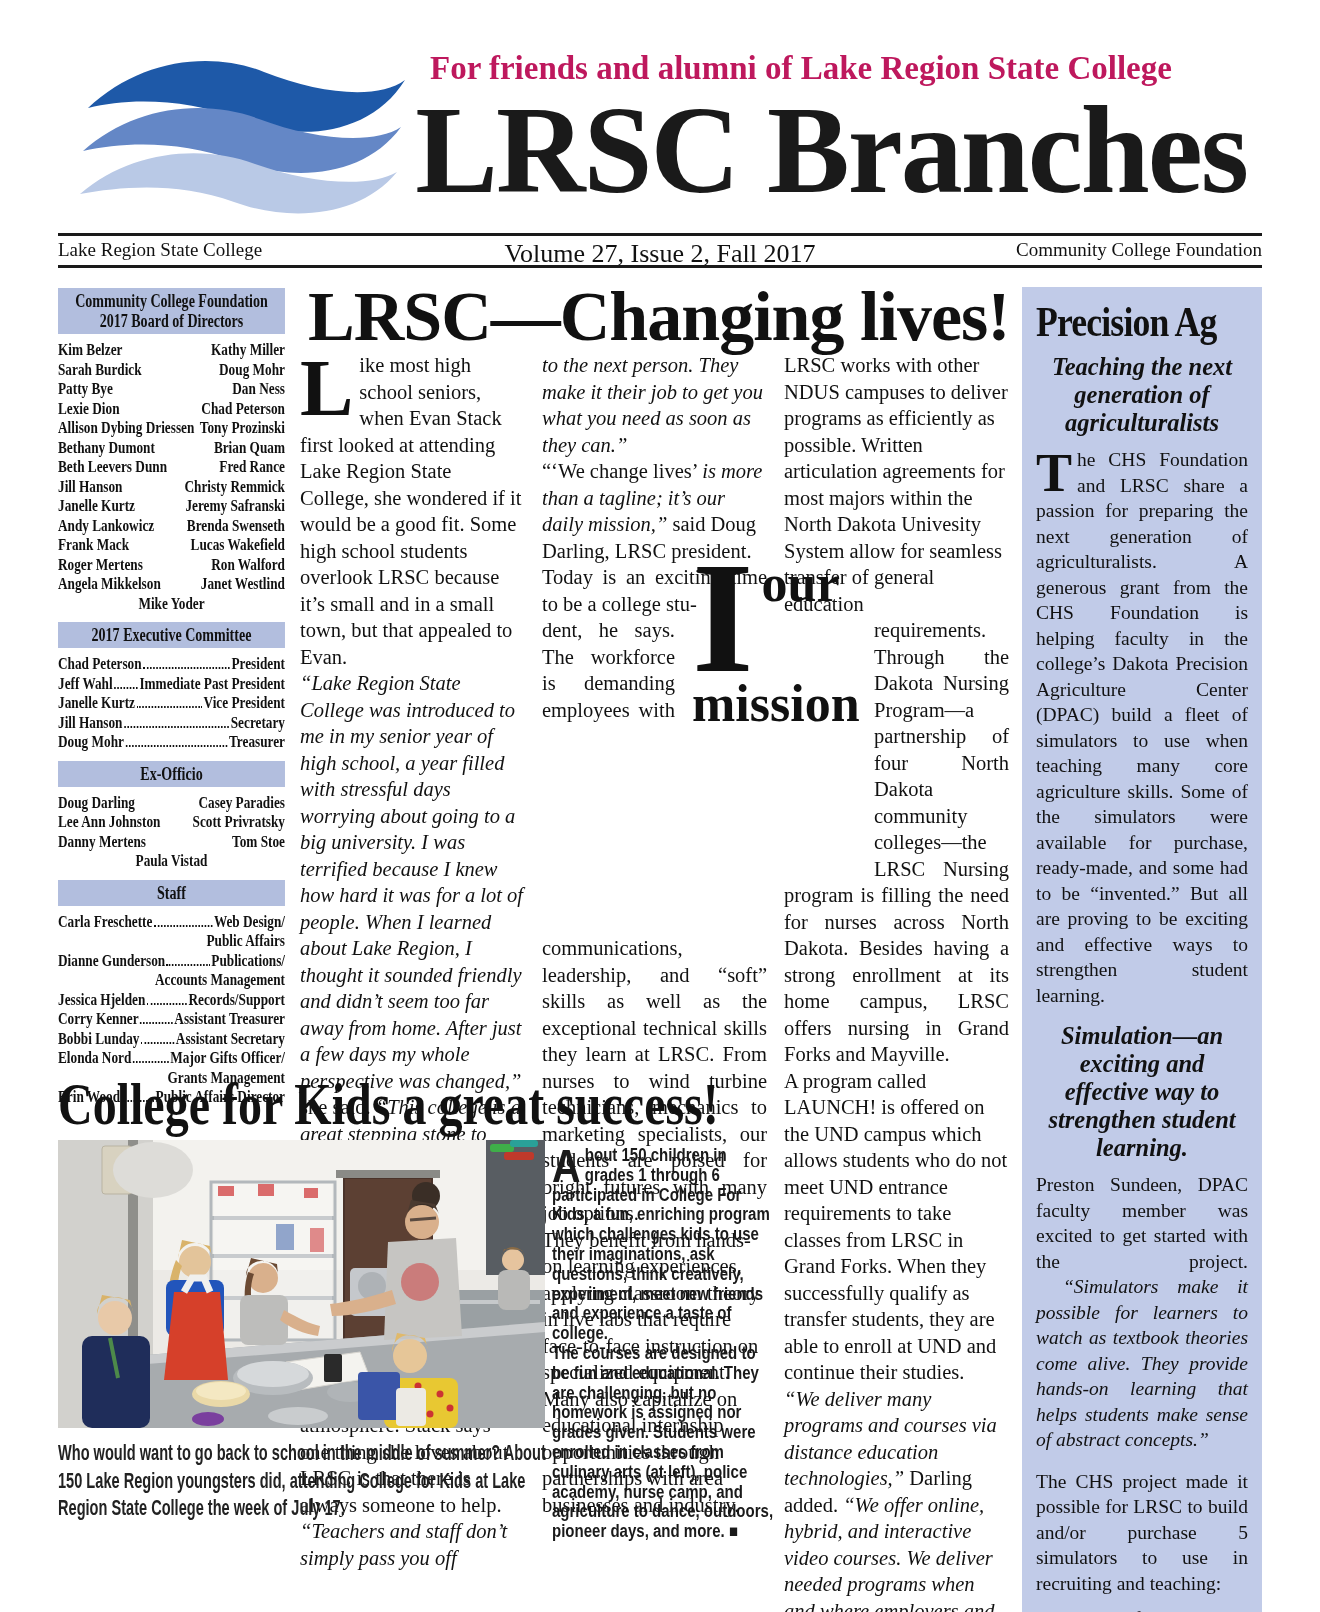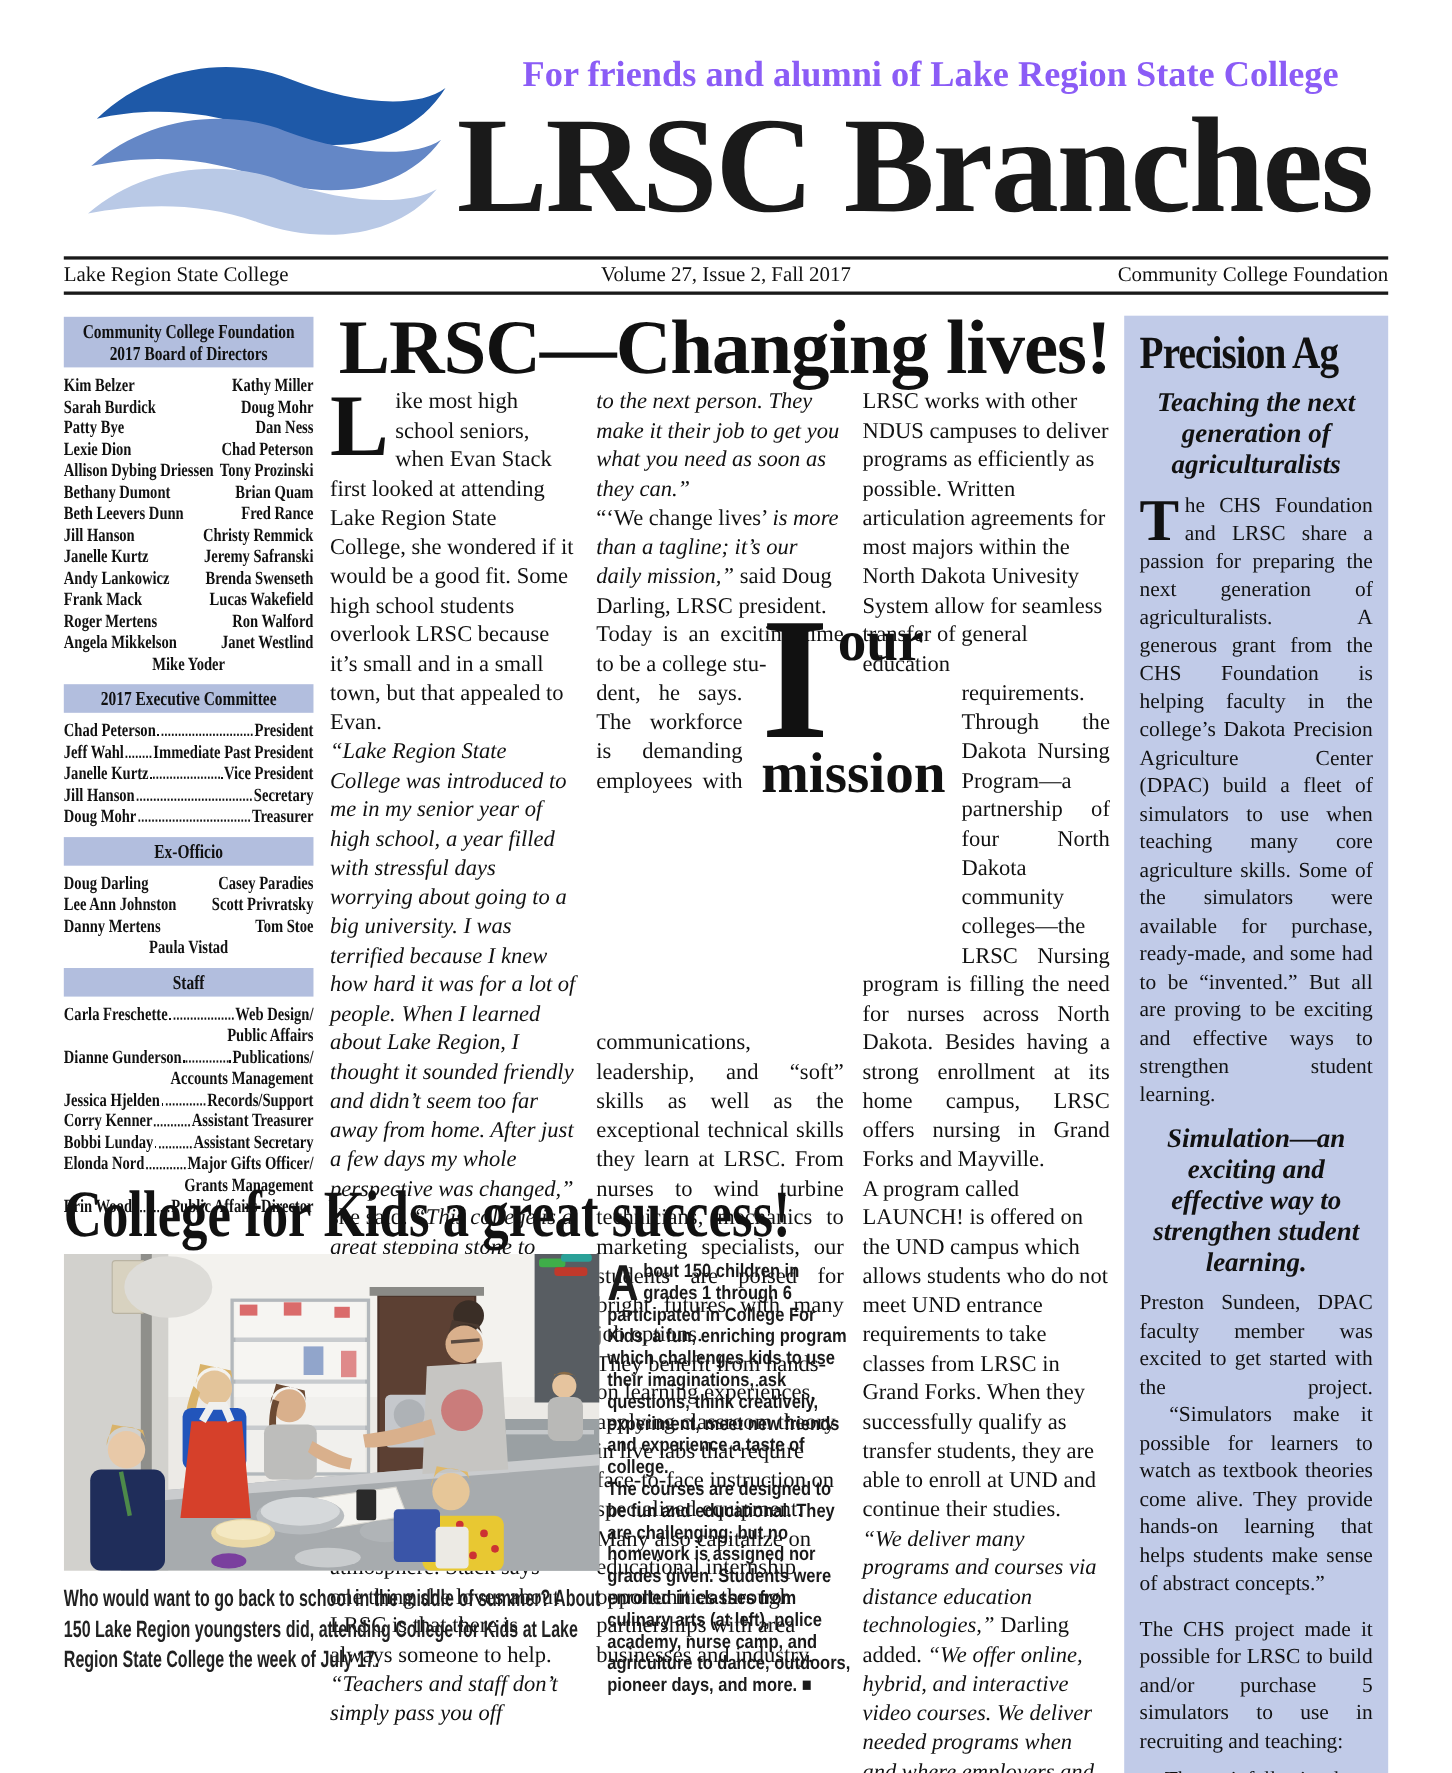--- a/index.html
+++ b/index.html
@@ -1,23 +1,23 @@
 <!DOCTYPE html>
 <html><head>
 <meta charset="utf-8">
 <style>
   html,body{margin:0;padding:0;background:#ffffff;}
   body{width:1320px;height:1612px;position:relative;font-family:"Liberation Serif",serif;color:#111;}
   .abs{position:absolute;}
   
-  #tagline{left:430px;top:50px;width:832px;text-align:center;font-size:33px;font-weight:600;color:#8b5cf6;letter-spacing:0px;}
+  #tagline{left:430px;top:50px;width:832px;text-align:left;font-size:33px;font-weight:600;color:#be185d;letter-spacing:0px;}
   #masthead-title{left:415px;top:86px;width:832px;text-align:right;font-size:124px;line-height:130px;font-weight:700;color:#1a1a1a;letter-spacing:-2px;white-space:nowrap;}
   .rule{left:58px;width:1204px;height:3px;background:#1a1a1a;}
   #info-left{left:58px;top:239px;font-size:19px;}
-  #info-center{left:58px;top:239px;width:1204px;text-align:center;font-size:19px;}
+  #info-center{left:58px;top:239px;width:1204px;text-align:center;font-size:26px;}
   #info-right{left:58px;top:239px;width:1204px;text-align:right;font-size:19px;}
   
   #sidebar{left:58px;top:288px;width:227px;overflow:visible;}
   .condense{width:291px;transform:scaleX(0.78);transform-origin:0 0;}
   .panel-head{background:#b2bede;text-align:center;font-weight:700;font-size:18px;line-height:20px;padding:3px 2px;margin-bottom:6px;}
   .two-col{display:flex;justify-content:space-between;font-weight:700;font-size:17px;line-height:19.5px;white-space:nowrap;}
   .center-name{text-align:center;font-weight:700;font-size:17px;line-height:19.5px;}
   .ldr-row{display:flex;align-items:baseline;font-weight:700;font-size:17px;line-height:19.5px;white-space:nowrap;}
   .dots{flex:1;border-bottom:2.2px dotted #111;margin:0 2px 3px 2px;min-width:8px;}
   .cont-line{text-align:right;font-weight:700;font-size:17px;line-height:19.5px;}
@@ -251,21 +251,21 @@
   <div style="clear:both;"></div>
   <div class="pl">mission</div>
 </div>
 
 <div class="abs" id="rightbar">
   <div id="precision-title"><span class="sc">Precision Ag</span></div>
   <div class="sub-ital">Teaching the next generation of agriculturalists</div>
   <div class="rb-body">
     <p><span class="rb-drop">T</span><span>he CHS Foundation and LRSC share a passion for preparing the next generation of agriculturalists. A generous grant from the CHS Foundation is helping faculty in the college’s Dakota Precision Agriculture Center (DPAC) build a fleet of simulators to use when teaching many core agriculture skills. Some of the simulators were available for purchase, ready-made, and some had to be “invented.” But all are proving to be exciting and effective ways to strengthen student learning.</span></p>
     <div class="sub-ital" style="margin-top:14px;">Simulation—an exciting and effective way to strengthen student learning.</div>
-    <p><span>Preston Sundeen, DPAC faculty member was excited to get started with the project. </span><span style="margin-left:27px;">“Simulators make it possible for learners to watch as textbook theories come alive. They provide hands-on learning that helps students make sense of abstract concepts.”</span></p>
+    <p><span>Preston Sundeen, DPAC faculty member was excited to get started with the project. </span><span style="font-style:italic;margin-left:27px;">“Simulators make it possible for learners to watch as textbook theories come alive. They provide hands-on learning that helps students make sense of abstract concepts.”</span></p>
     <p style="margin-top:16px;"><span>The CHS project made it possible for LRSC to build and/or purchase 5 simulators to use in recruiting and teaching:</span></p>
     <p class="bullet"><span>The rainfall simulator helps students understand and prevent/minimize runoff. It includes tools to test soil nutrients, soil culture, respiration, etc. and tanks for growing native grasses, crops and weeds.</span></p>
 
   </div>
 </div>
 
 <div class="abs" id="kids-headline"><span class="sc">College for Kids a great success!</span></div>
 
 <div class="abs" id="kids-photo">
   <svg width="487" height="288" viewBox="0 0 487 288">

